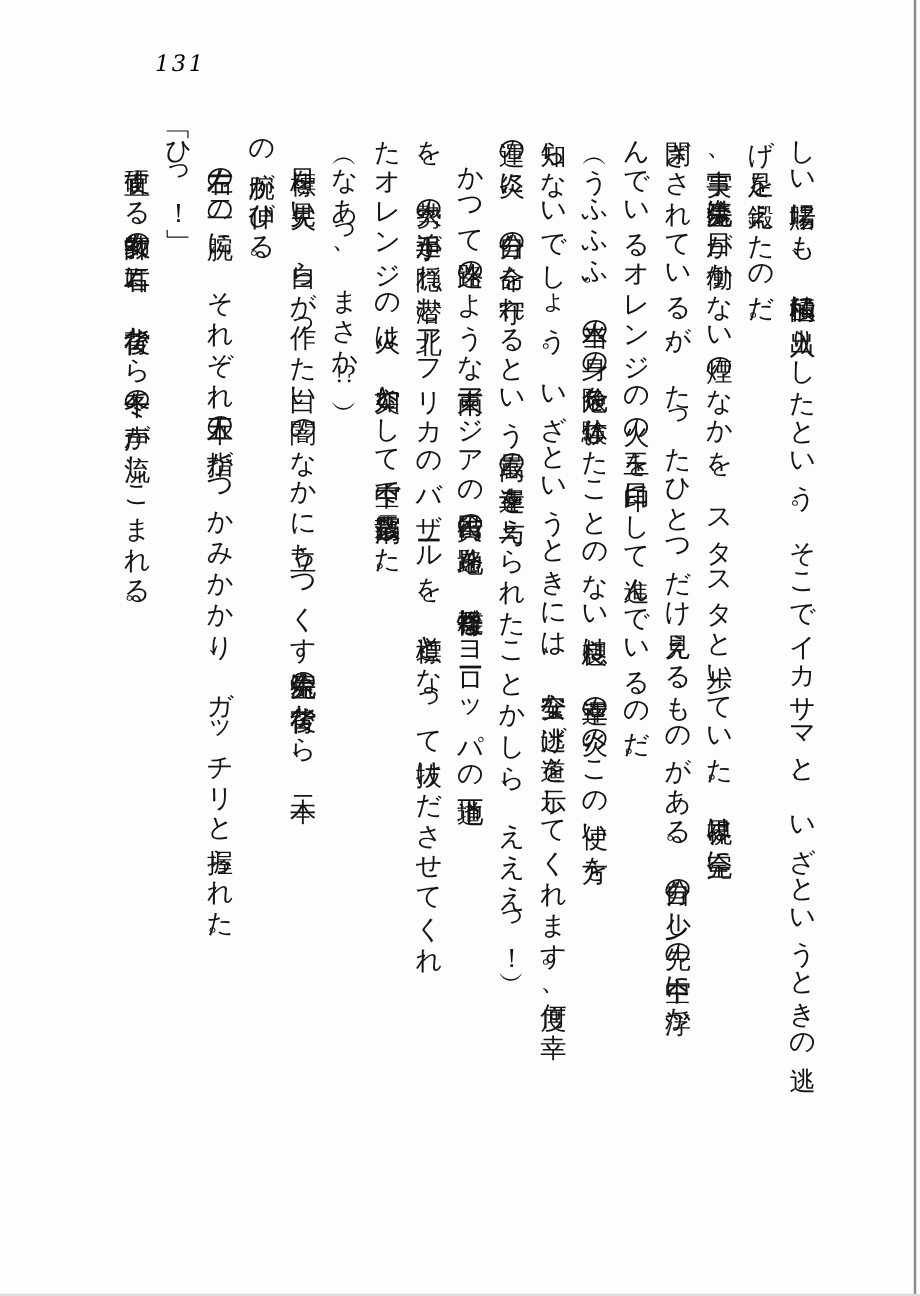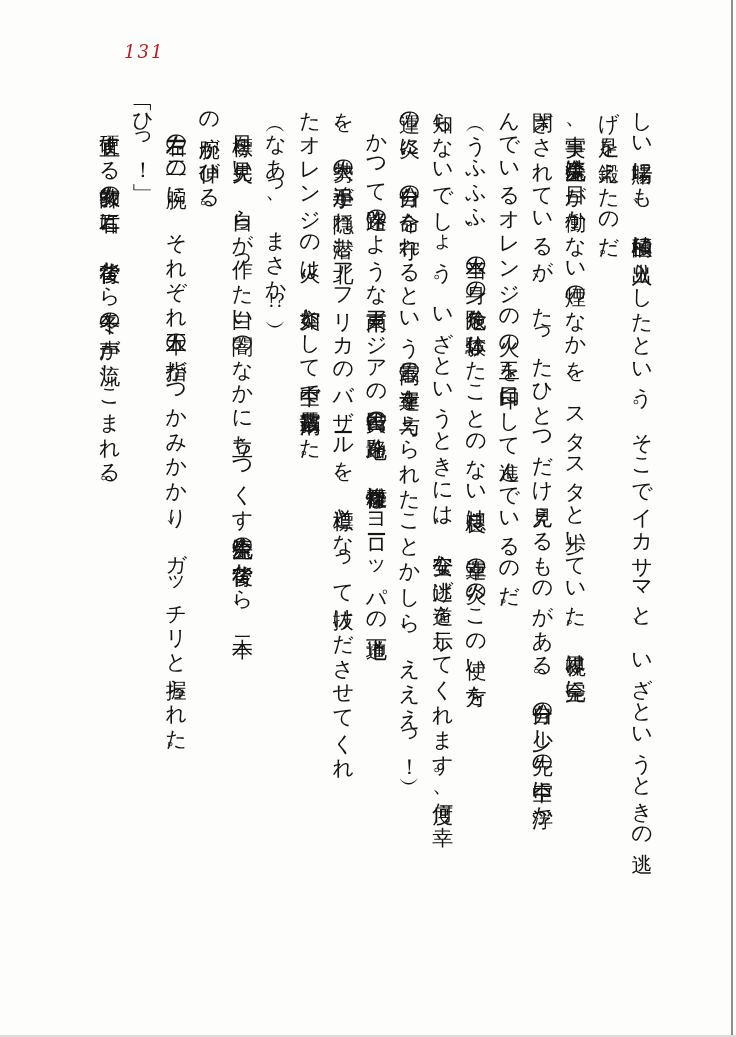--- a/index.html
+++ b/index.html
@@ -15,21 +15,21 @@
     overflow: hidden;
     font-family: "DejaVu Serif", "Liberation Serif", serif;
   }
   .page-number {
     position: absolute;
     top: 41px;
     left: 124px;
     font-size: 18px;
     font-style: italic;
     letter-spacing: 2px;
-    color: #b91c1c;
+    color: #000000;
     font-family: "DejaVu Serif", "Liberation Serif", serif;
   }
   .text-block {
     position: absolute;
     top: 97px;
     right: 78px;
     height: 852px;
     writing-mode: vertical-rl;
     -webkit-writing-mode: vertical-rl;
     text-orientation: mixed;

